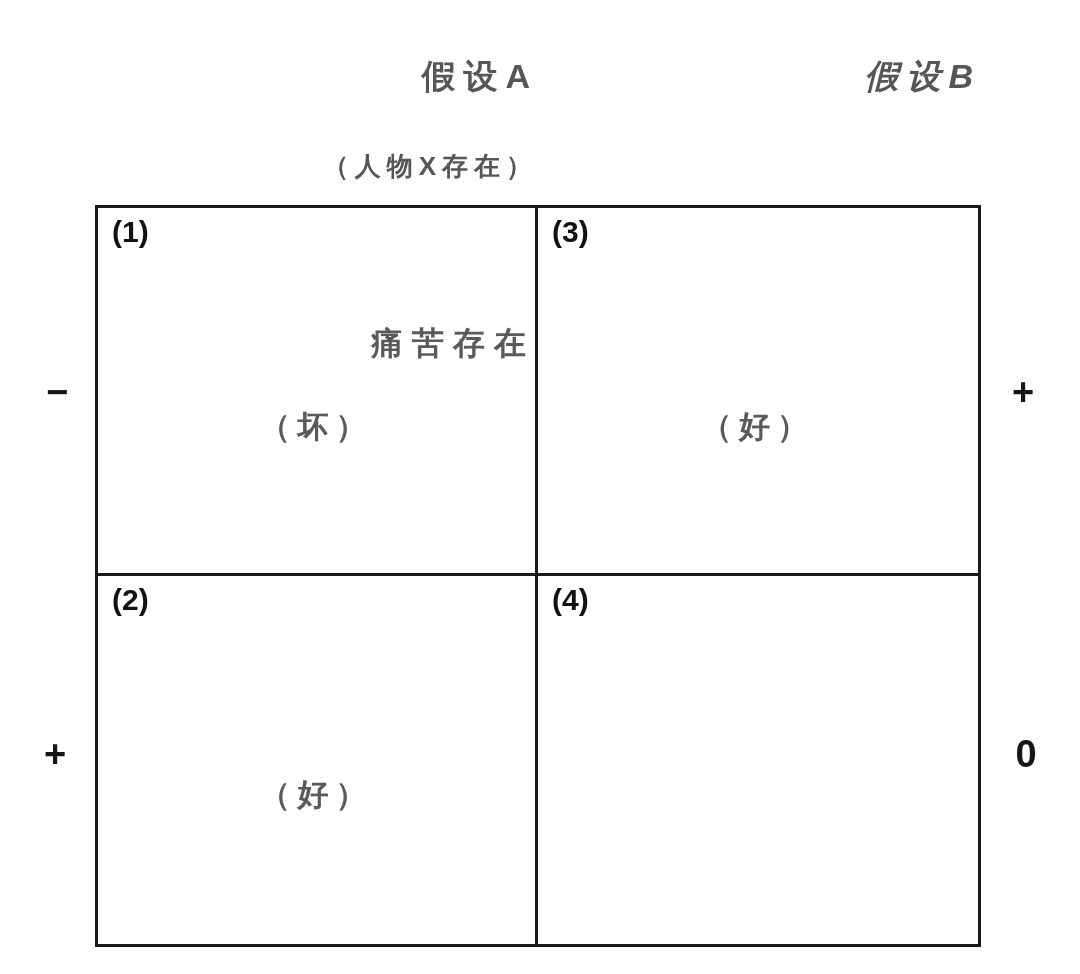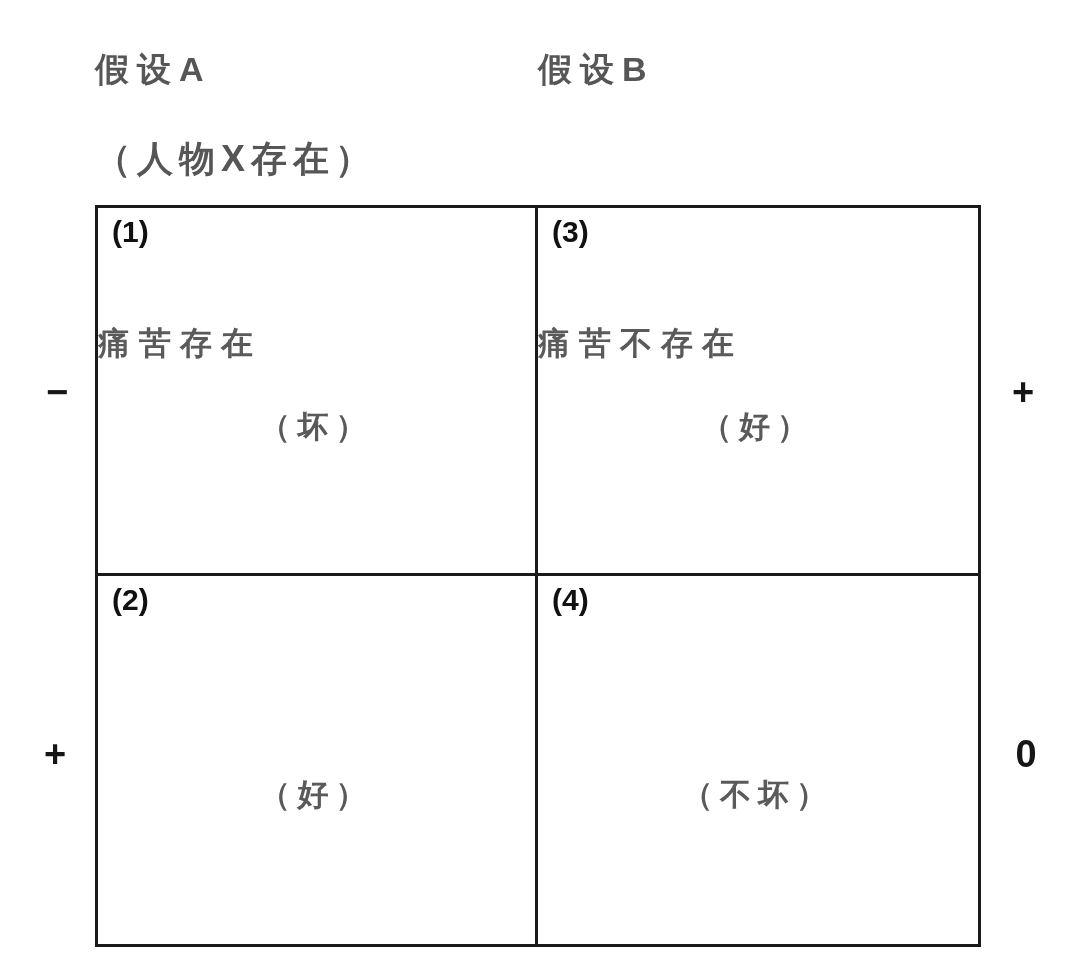--- a/index.html
+++ b/index.html
@@ -12,43 +12,43 @@
     position: relative;
     width: 1080px;
     height: 974px;
     background: #ffffff;
     overflow: hidden;
   }
 
   
   .col-header {
     position: absolute;
-    top: 4px;
+    top: 11px;
     height: 170px;
-    text-align: left;
+    text-align: right;
   }
   .col-header.col-a { left: 95px;  width: 443px; }
-  .col-header.col-b { left: 538px; width: 443px; }
+  .col-header.col-b { left: 538px; width: 443px; font-style: italic; }
   .col-title {
     position: absolute;
     top: 43px;
     left: 0;
     width: 100%;
     font-size: 34px;
     line-height: 44px;
     font-weight: bold;
     color: #565656;
     letter-spacing: 8px;
   }
   .col-subtitle {
     position: absolute;
     top: 133px;
     left: 0;
     width: 100%;
-    font-size: 36px;
+    font-size: 26px;
     line-height: 44px;
     font-weight: bold;
     color: #565656;
     letter-spacing: 6px;
     white-space: nowrap;
   }
 
   
   .matrix {
     position: absolute;
@@ -77,21 +77,21 @@
     line-height: 36px;
     font-weight: bold;
     color: #111111;
     letter-spacing: 0;
   }
   .cell-main {
     position: absolute;
     top: 114px;
     left: 0;
     width: 100%;
-    text-align: left;
+    text-align: right;
     font-size: 32px;
     line-height: 42px;
     font-weight: bold;
     color: #5a5a5a;
     letter-spacing: 9px;
   }
   .cell-note {
     position: absolute;
     top: 198px;
     left: 0;
@@ -142,28 +142,26 @@
   <div class="matrix">
 
     <div class="cell b-right b-bottom">
       <div class="cell-num">(1)</div>
       <div class="cell-main">痛苦存在</div>
       <div class="cell-note">（坏）</div>
     </div>
 
     <div class="cell b-bottom">
       <div class="cell-num">(3)</div>
-      <div class="cell-main">痛苦不存在</div>
       <div class="cell-note">（好）</div>
     </div>
 
     <div class="cell b-right">
       <div class="cell-num">(2)</div>
       <div class="cell-note">（好）</div>
     </div>
 
     <div class="cell">
       <div class="cell-num">(4)</div>
-      <div class="cell-note">（不坏）</div>
     </div>
 
   </div>
 </div>
 
 </body></html>

